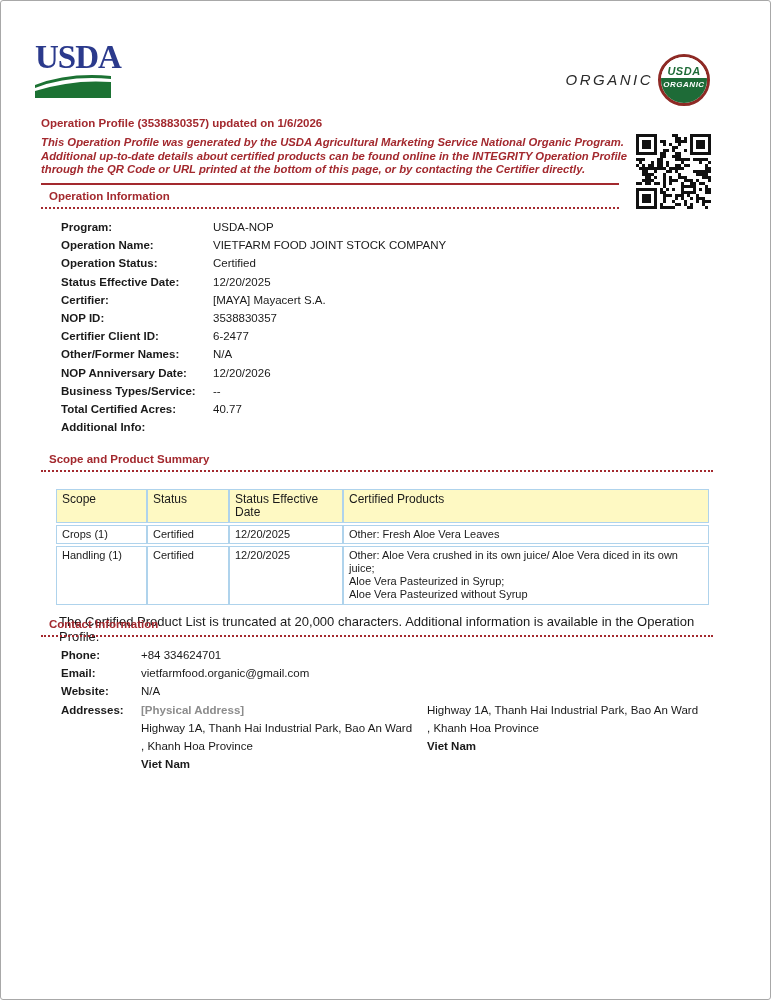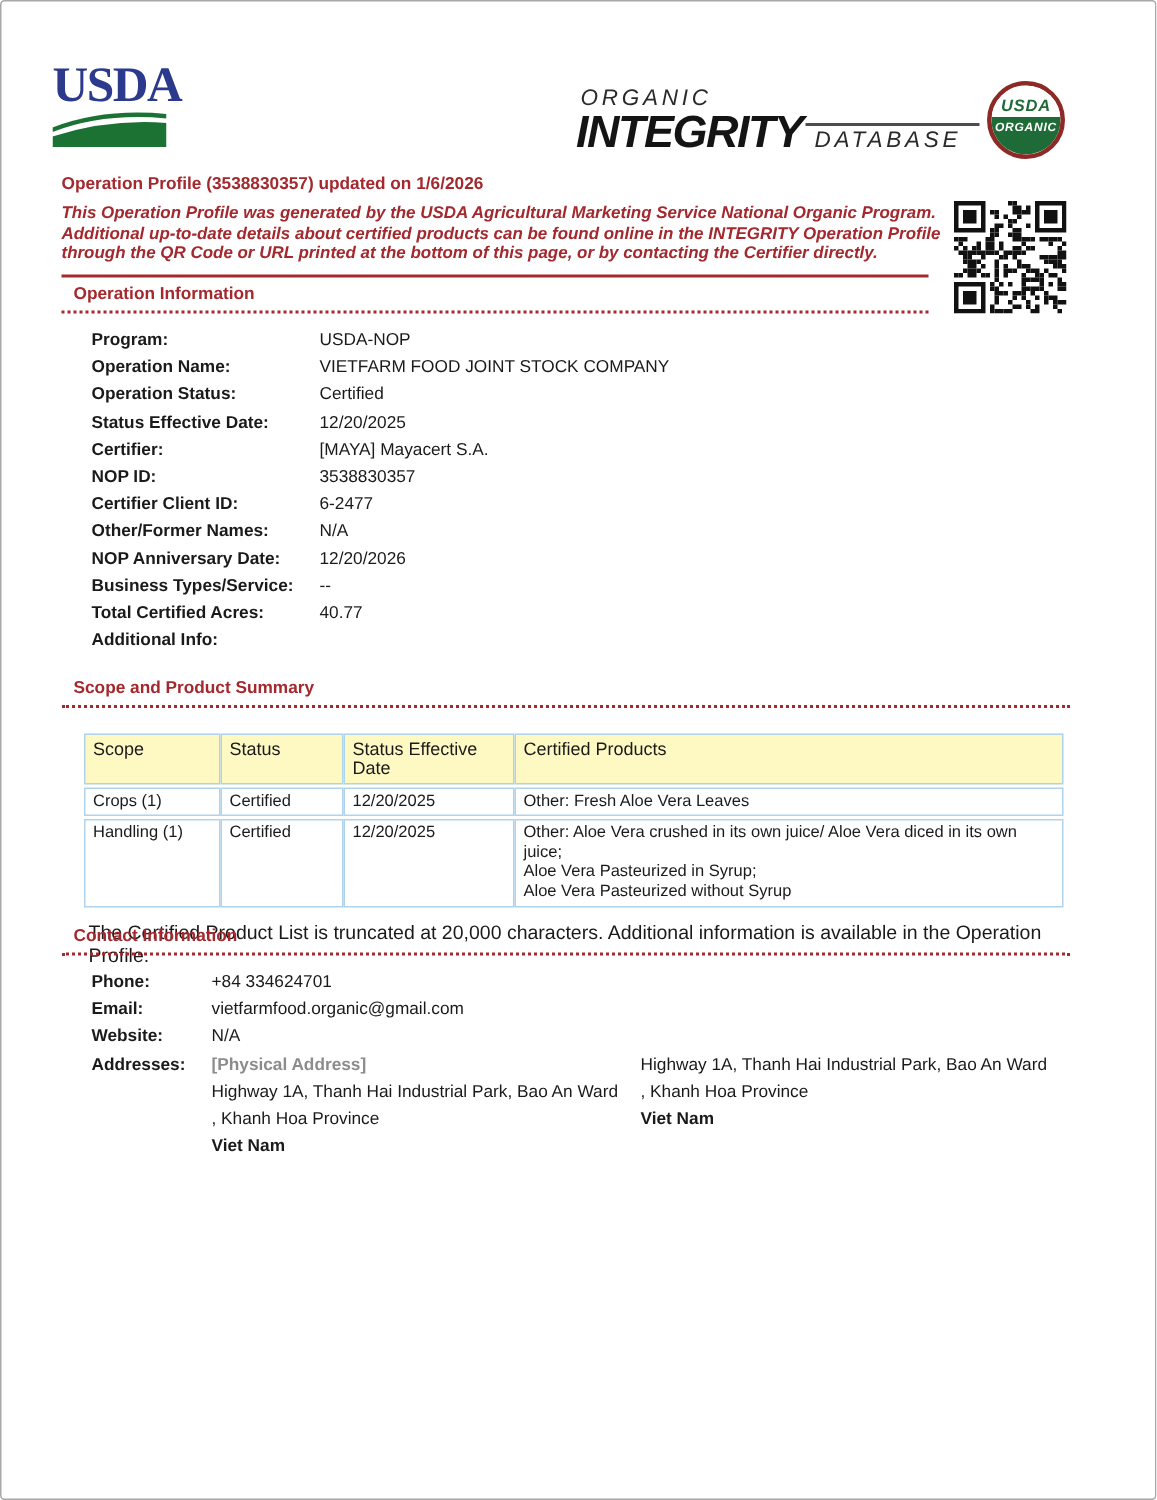--- a/index.html
+++ b/index.html
@@ -69,24 +69,20 @@
     <div class="usda-word">USDA</div>
     <svg class="usda-swoosh" width="76" height="26" viewBox="0 0 76 26">
       <path d="M0 13 Q 34 0 76 4 L76 7 Q 34 3 0 16 Z" fill="#1c7233"></path>
       <path d="M0 26 L0 19 Q 38 7 76 10 L76 26 Z" fill="#1c7233"></path>
     </svg>
   </div>
 
   <div class="oid">
     <div>
       <div class="oid-organic">ORGANIC</div>
-      <div class="oid-main">
-        <span class="oid-integrity">INTEGRITY</span>
-        <span class="oid-database">DATABASE</span>
-      </div>
     </div>
     <div class="seal">
       <div class="seal-top">USDA</div>
       <div class="seal-bottom">ORGANIC</div>
     </div>
   </div>
 
   <div class="doc-updated">Operation Profile (3538830357) updated on 1/6/2026</div>
   <div class="doc-intro">This Operation Profile was generated by the USDA Agricultural Marketing Service National Organic Program. Additional up-to-date details about certified products can be found online in the INTEGRITY Operation Profile through the QR Code or URL printed at the bottom of this page, or by contacting the Certifier directly.</div>
   <div class="qr">

